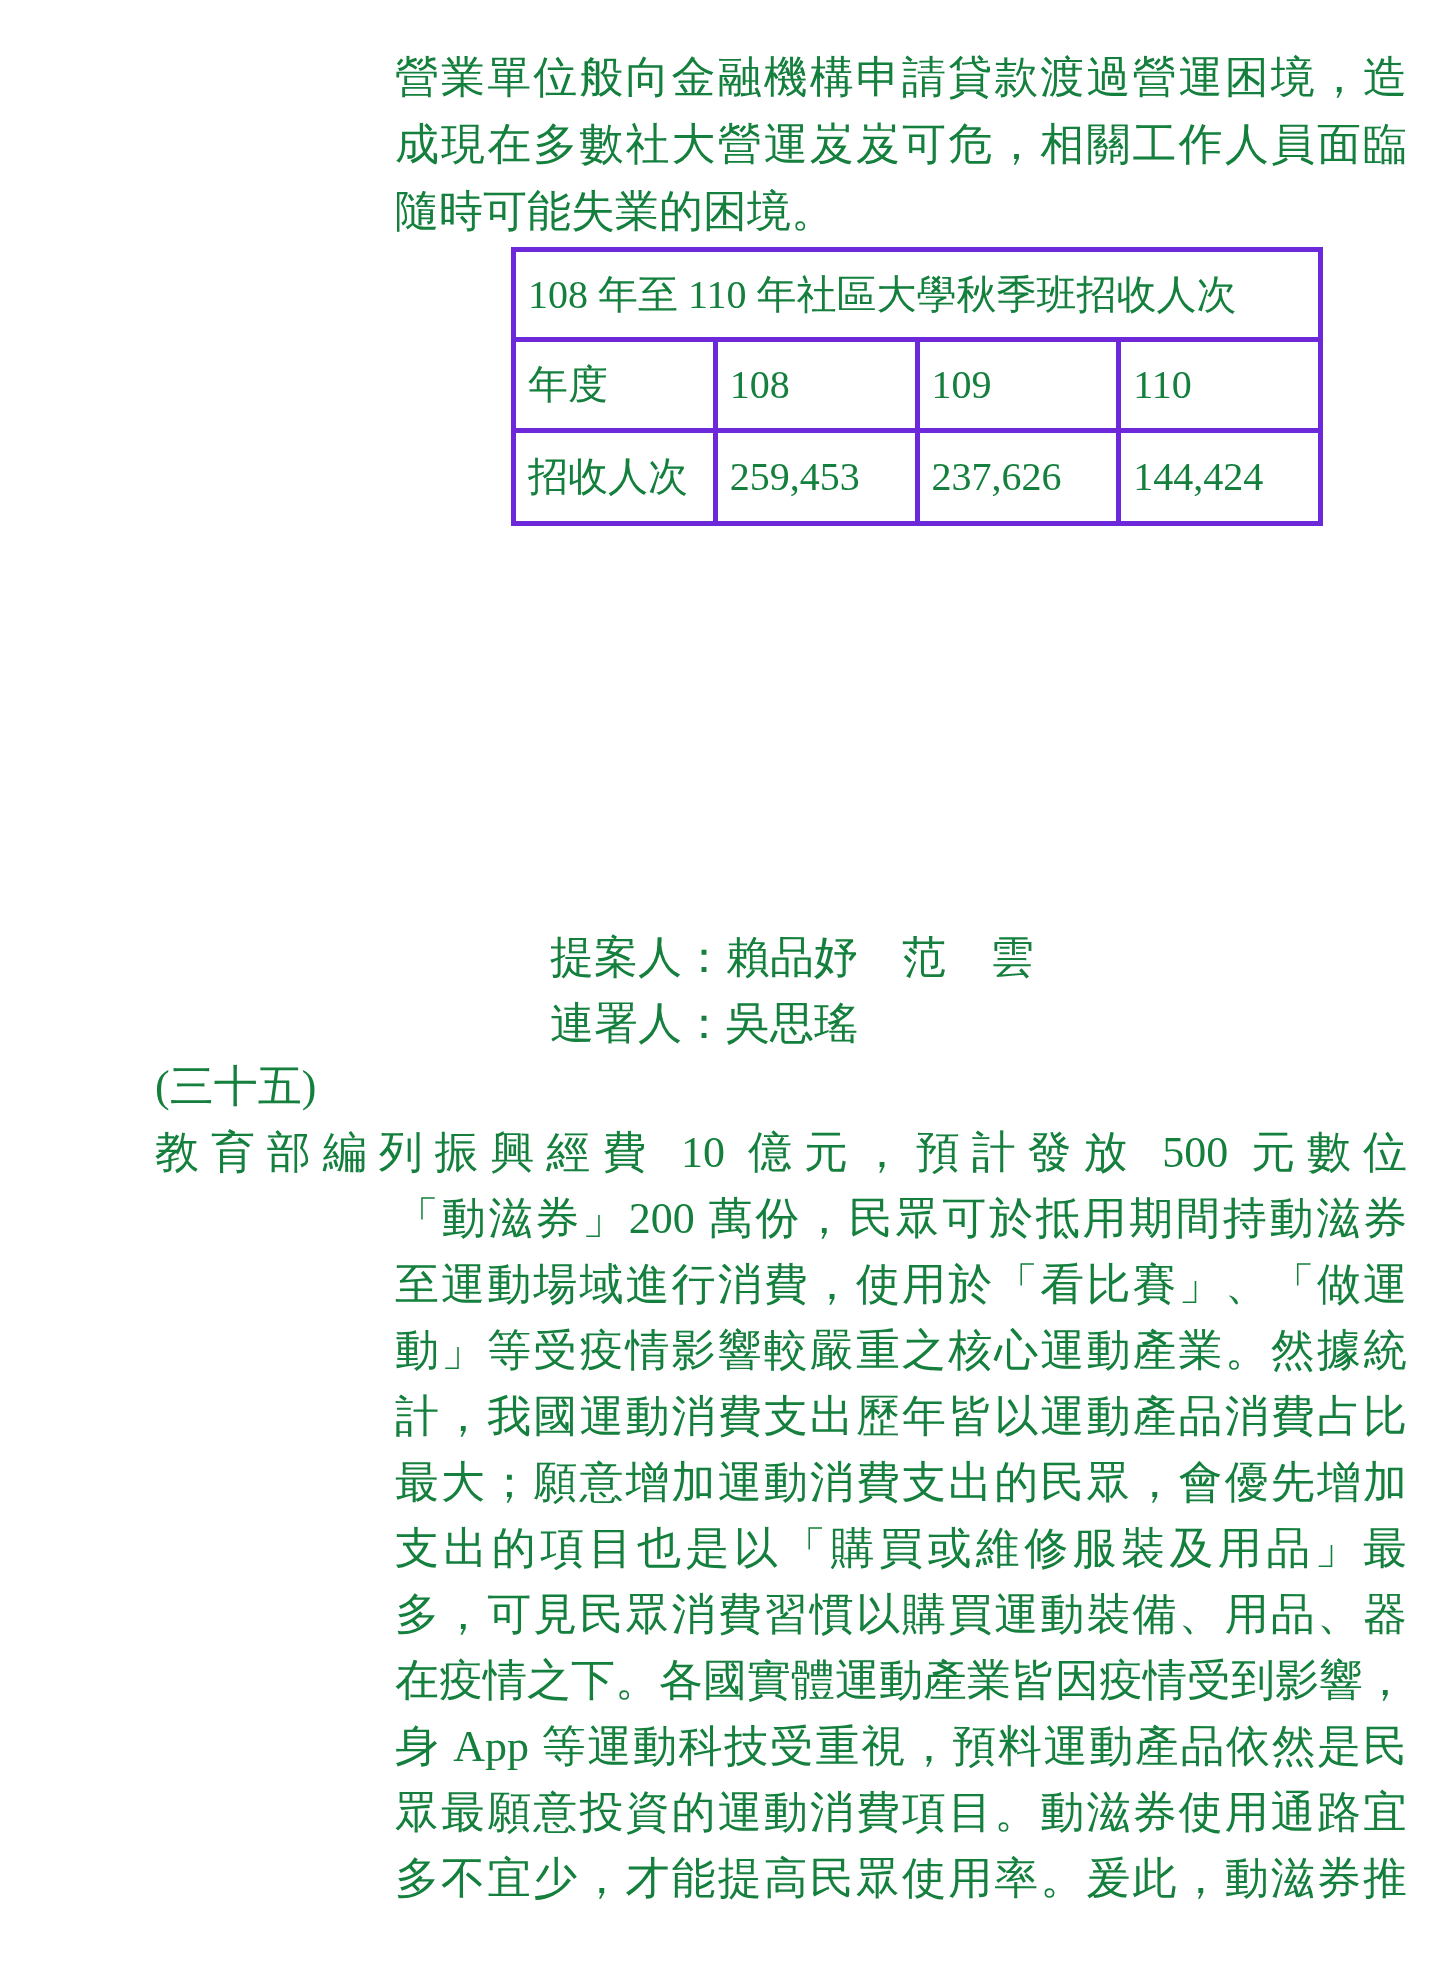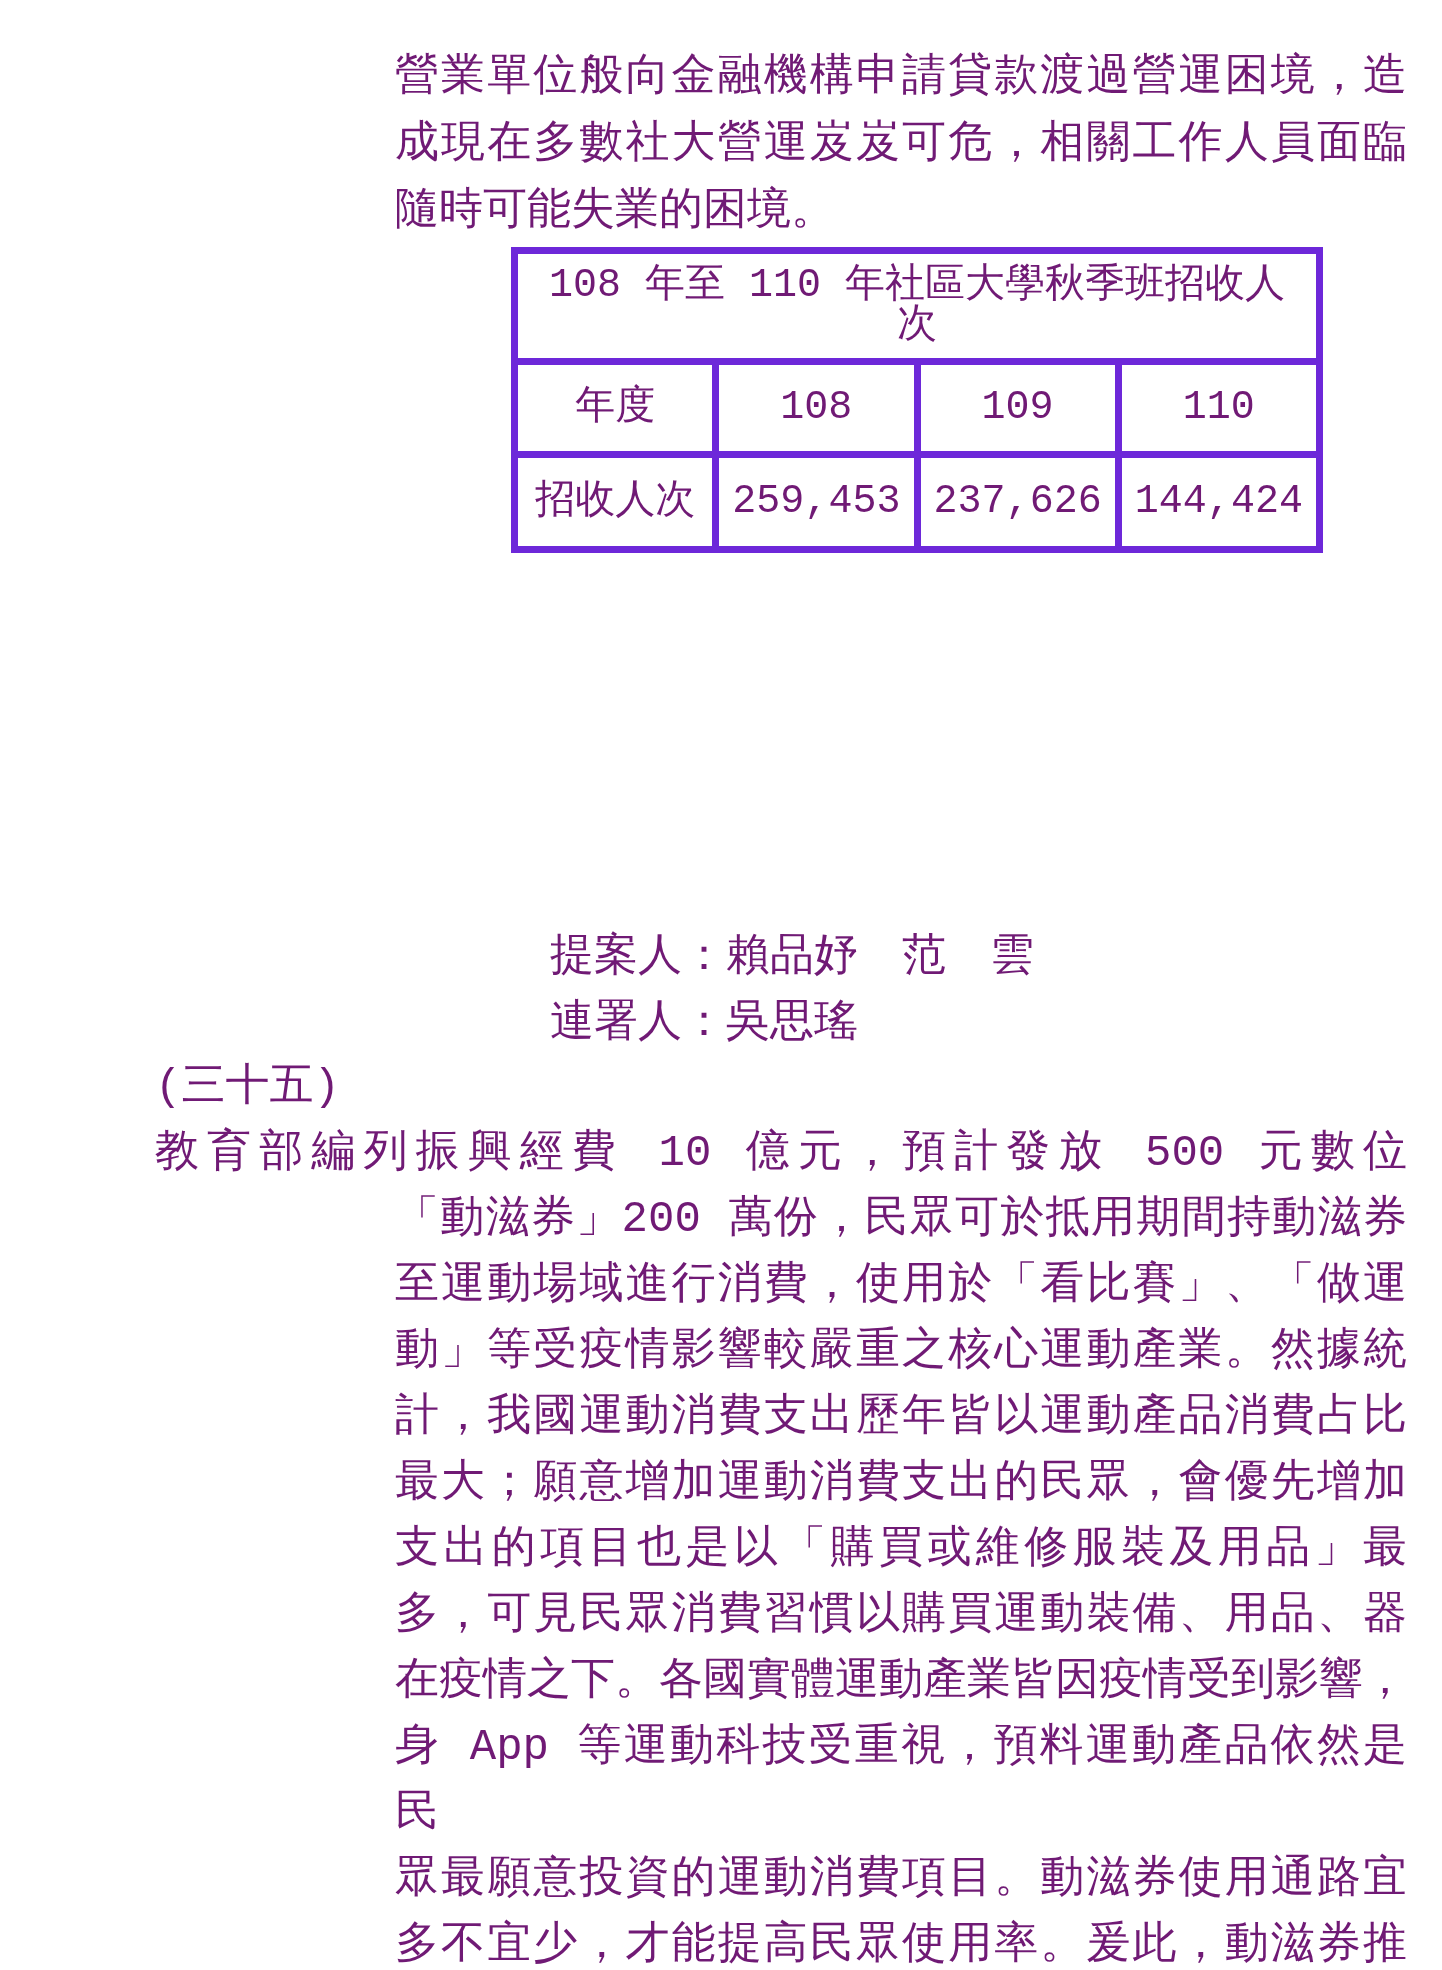--- a/index.html
+++ b/index.html
@@ -1,44 +1,43 @@
 <!DOCTYPE html>
 <html><head>
 <meta charset="utf-8">
 <style>
   html, body { margin: 0; padding: 0; background: #ffffff; }
   .page {
     position: relative;
     width: 1442px;
     height: 1970px;
     background: #ffffff;
-    color: #701a75;
-    font-family: Liberation Mono, monospace;
+    color: #15803d;
+    font-family: Liberation Serif, serif;
     font-size: 44px;
     line-height: 67px;
   }
   .block { position: absolute; }
   .line { text-align: justify; text-align-last: justify; }
   .line.end { text-align: left; text-align-last: auto; }
 
   
   .intro { top: 44px; left: 395px; width: 1012px; }
 
   
   .tblwrap { top: 247px; left: 511px; }
   table.enroll {
     border-collapse: collapse;
     table-layout: fixed;
     width: 812px;
     font-size: 40px;
     line-height: 1;
   }
   table.enroll td {
-    border: 7px solid #6d28d9;
-    text-align: center;
+    border: 5px solid #6d28d9;
     vertical-align: middle;
     padding: 12px;
   }
   td.c1 { width: 215px; border-radius: 7px; }
   td.c2 { width: 194px; }
   td.c3 { width: 193px; }
   td.c4 { width: 210px; }
   tr.t-title td { height: 61px; }
   tr.t-head  td { height: 62px; }
   tr.t-data  td { height: 64px; }

